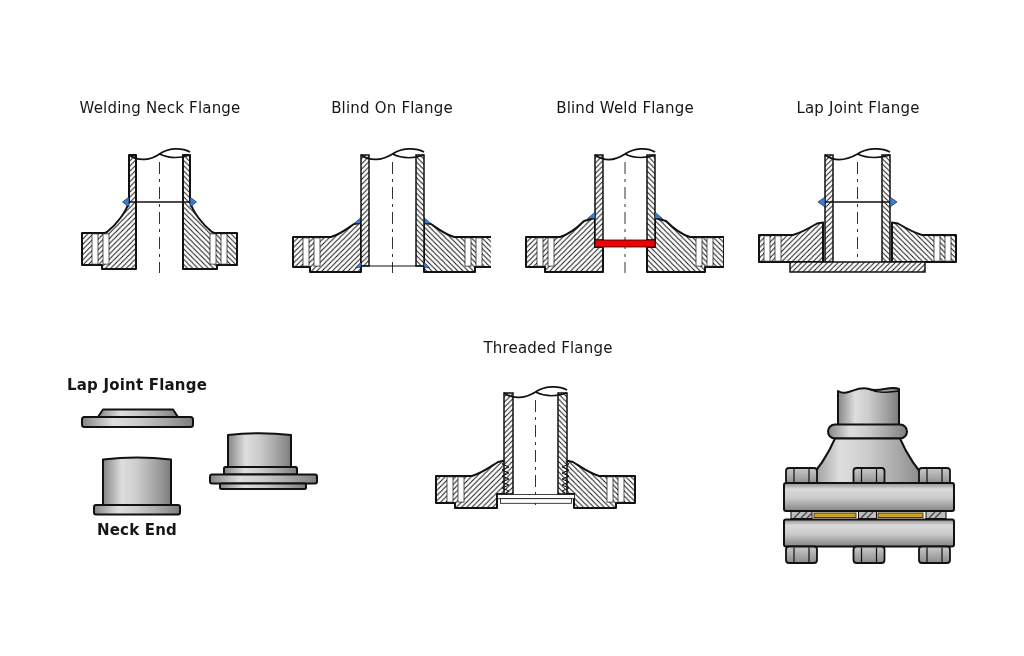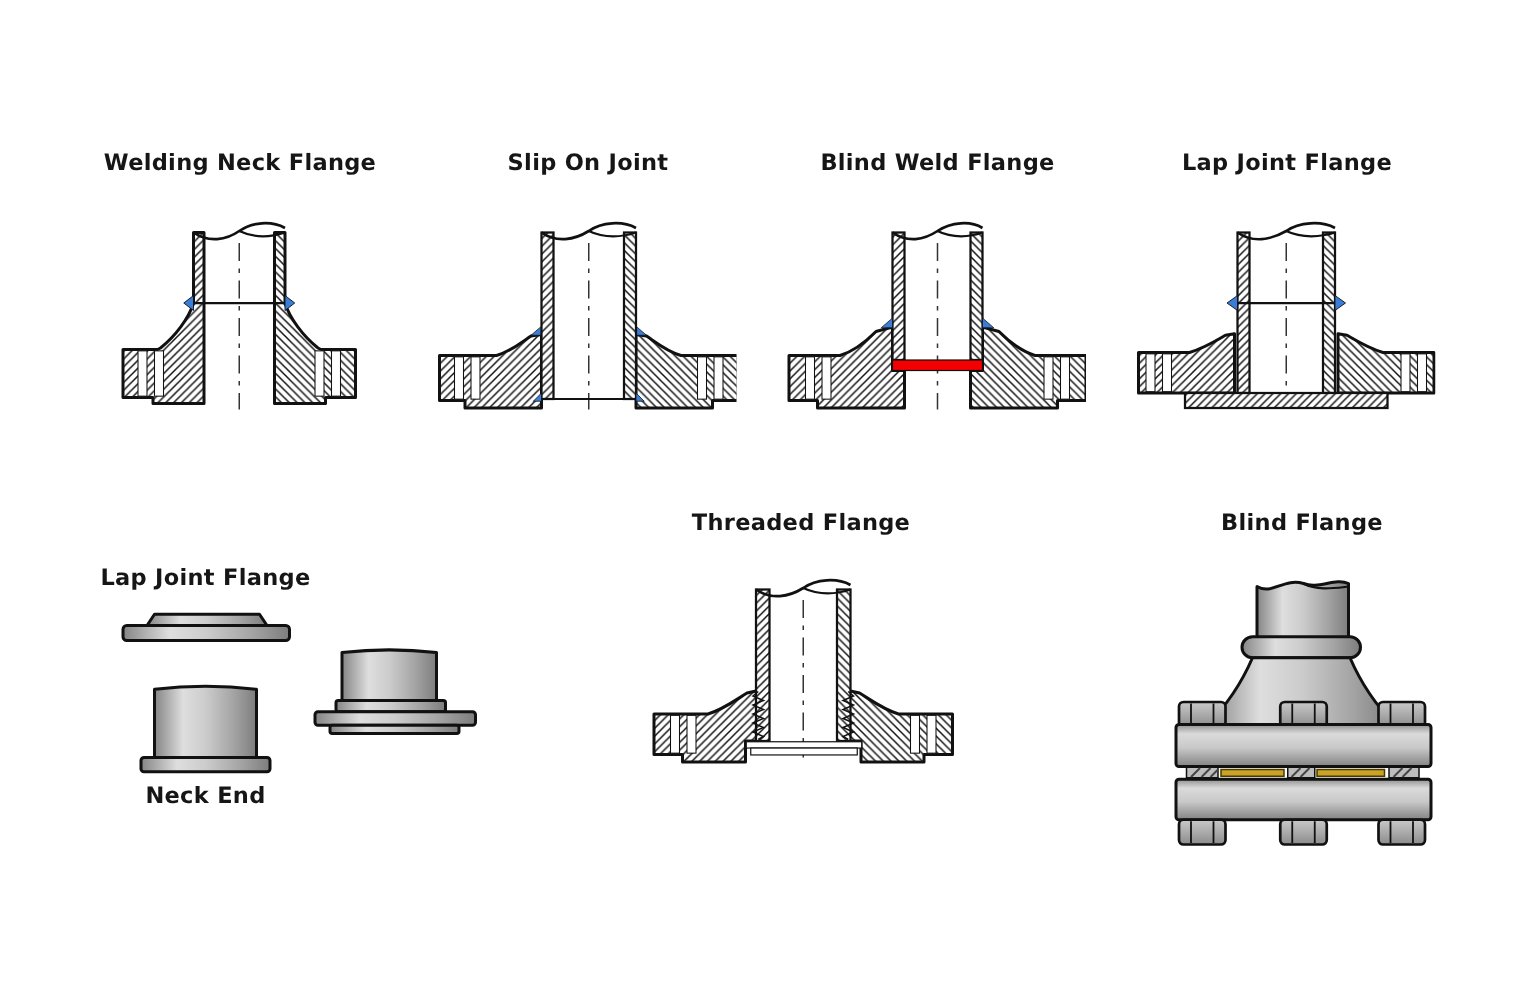--- a/index.html
+++ b/index.html
@@ -4,21 +4,21 @@
 <style>
   :root{
     --background:#ffffff; --line:#111111; --weld-blue:#3a7dd8; --gap-red:#f40000;
     --gasket-gold:#c9a227; --steel-light:#dcdcdc; --steel-mid:#b3b3b3; --steel-dark:#878787;
   }
   html,body{margin:0;padding:0;}
   body{background:#e9e9e9;font-family:"DejaVu Sans","Liberation Sans",sans-serif;}
   #canvas{position:relative;width:1024px;height:656px;background:var(--background);overflow:hidden;}
   .fig-title{
     position:absolute;width:240px;text-align:center;
-    font-size:15px;font-weight:700;color:#161616;letter-spacing:.2px;white-space:nowrap;
+    font-size:15px;font-weight:400;color:#161616;letter-spacing:.2px;white-space:nowrap;
   }
   .part-label{
     position:absolute;width:200px;text-align:center;
     font-size:15px;font-weight:700;color:#161616;letter-spacing:.2px;white-space:nowrap;
   }
   svg.diagram{position:absolute;display:block;}
 </style>
 </head>
 <body>
 
@@ -45,21 +45,21 @@
       </linearGradient>
       <linearGradient id="gb" x1="0" y1="0" x2="0" y2="1">
         <stop offset="0" stop-color="#c9c9c9"></stop>
           <stop offset="0.5" stop-color="#ababab"></stop>
         <stop offset="1" stop-color="#8b8b8b"></stop>
       </linearGradient>
     </defs>
   </svg>
 
   <div class="fig-title" style="left:40px;top:99px">Welding Neck Flange</div>
-  <div class="fig-title" style="left:272px;top:99px">Slip On Joint</div>
+  <div class="fig-title" style="left:272px;top:99px">Blind On Flange</div>
   <div class="fig-title" style="left:505px;top:99px">Blind Weld Flange</div>
   <div class="fig-title" style="left:738px;top:99px">Lap Joint Flange</div>
 
   <svg class="diagram" style="left:77px;top:146px" width="170" height="130" viewBox="0 0 170 130">
     <line x1="82.5" y1="16" x2="82.5" y2="127" stroke="#333" stroke-width="1" stroke-dasharray="12 5 3 5"></line>
     <g id="wn-half">
       <path d="M52,9 L52,56 C49,66 40,78 30,86 L28,87 L5,87 L5,119 L25,119 L25,123 L59,123 L59,9 Z" fill="url(#hatch)" stroke="#111" stroke-width="2" stroke-linejoin="round"></path>
       <rect x="15" y="87.9" width="6" height="30.2" fill="#fff" stroke="#111" stroke-width="0.7"></rect>
       <rect x="26" y="87.9" width="6" height="30.2" fill="#fff" stroke="#111" stroke-width="0.7"></rect>
       <polygon points="52,51 52,61 45.5,56" fill="var(--weld-blue)" stroke="#111" stroke-width="0.6"></polygon>
@@ -112,22 +112,21 @@
     </g>
     <use href="#lj-half" transform="translate(201,0) scale(-1,1)"></use>
     <rect x="33" y="116" width="135" height="10" fill="url(#hatch)" stroke="#111" stroke-width="1.5"></rect>
     <line x1="68" y1="56" x2="133" y2="56" stroke="#111" stroke-width="1.5"></line>
     <path d="M68,9 C78,16 90,14 100.5,8 C109,2 124,1 133,6" fill="none" stroke="#111" stroke-width="1.8"></path>
     <path d="M100.5,8 C111,13 124,12 133,9" fill="none" stroke="#111" stroke-width="1.5"></path>
   </svg>
 
   <div class="part-label" style="left:37px;top:376px">Lap Joint Flange</div>
   <div class="part-label" style="left:37px;top:521px">Neck End</div>
-  <div class="fig-title" style="left:414px;top:339px">Threaded Flange</div>
-  <div class="fig-title" style="left:748px;top:339px">Blind Flange</div>
+  <div class="fig-title" style="left:428px;top:339px">Threaded Flange</div>
 
   <svg class="diagram" style="left:45px;top:398px" width="290" height="150" viewBox="0 0 290 150">
     <g>
       <path d="M53,19 L58,11.5 L128,11.5 L133,19 Z" fill="url(#gh)" stroke="#111" stroke-width="2" stroke-linejoin="round"></path>
       <rect x="37" y="19" width="111" height="10" rx="2.5" fill="url(#gh)" stroke="#111" stroke-width="2"></rect>
     </g>
     <g>
       <path d="M58,61.5 Q92,57.5 126,61.5 L126,107 L58,107 Z" fill="url(#gh)" stroke="#111" stroke-width="2" stroke-linejoin="round"></path>
       <rect x="49" y="107" width="86" height="9.5" rx="2" fill="url(#gh)" stroke="#111" stroke-width="2"></rect>
     </g>

